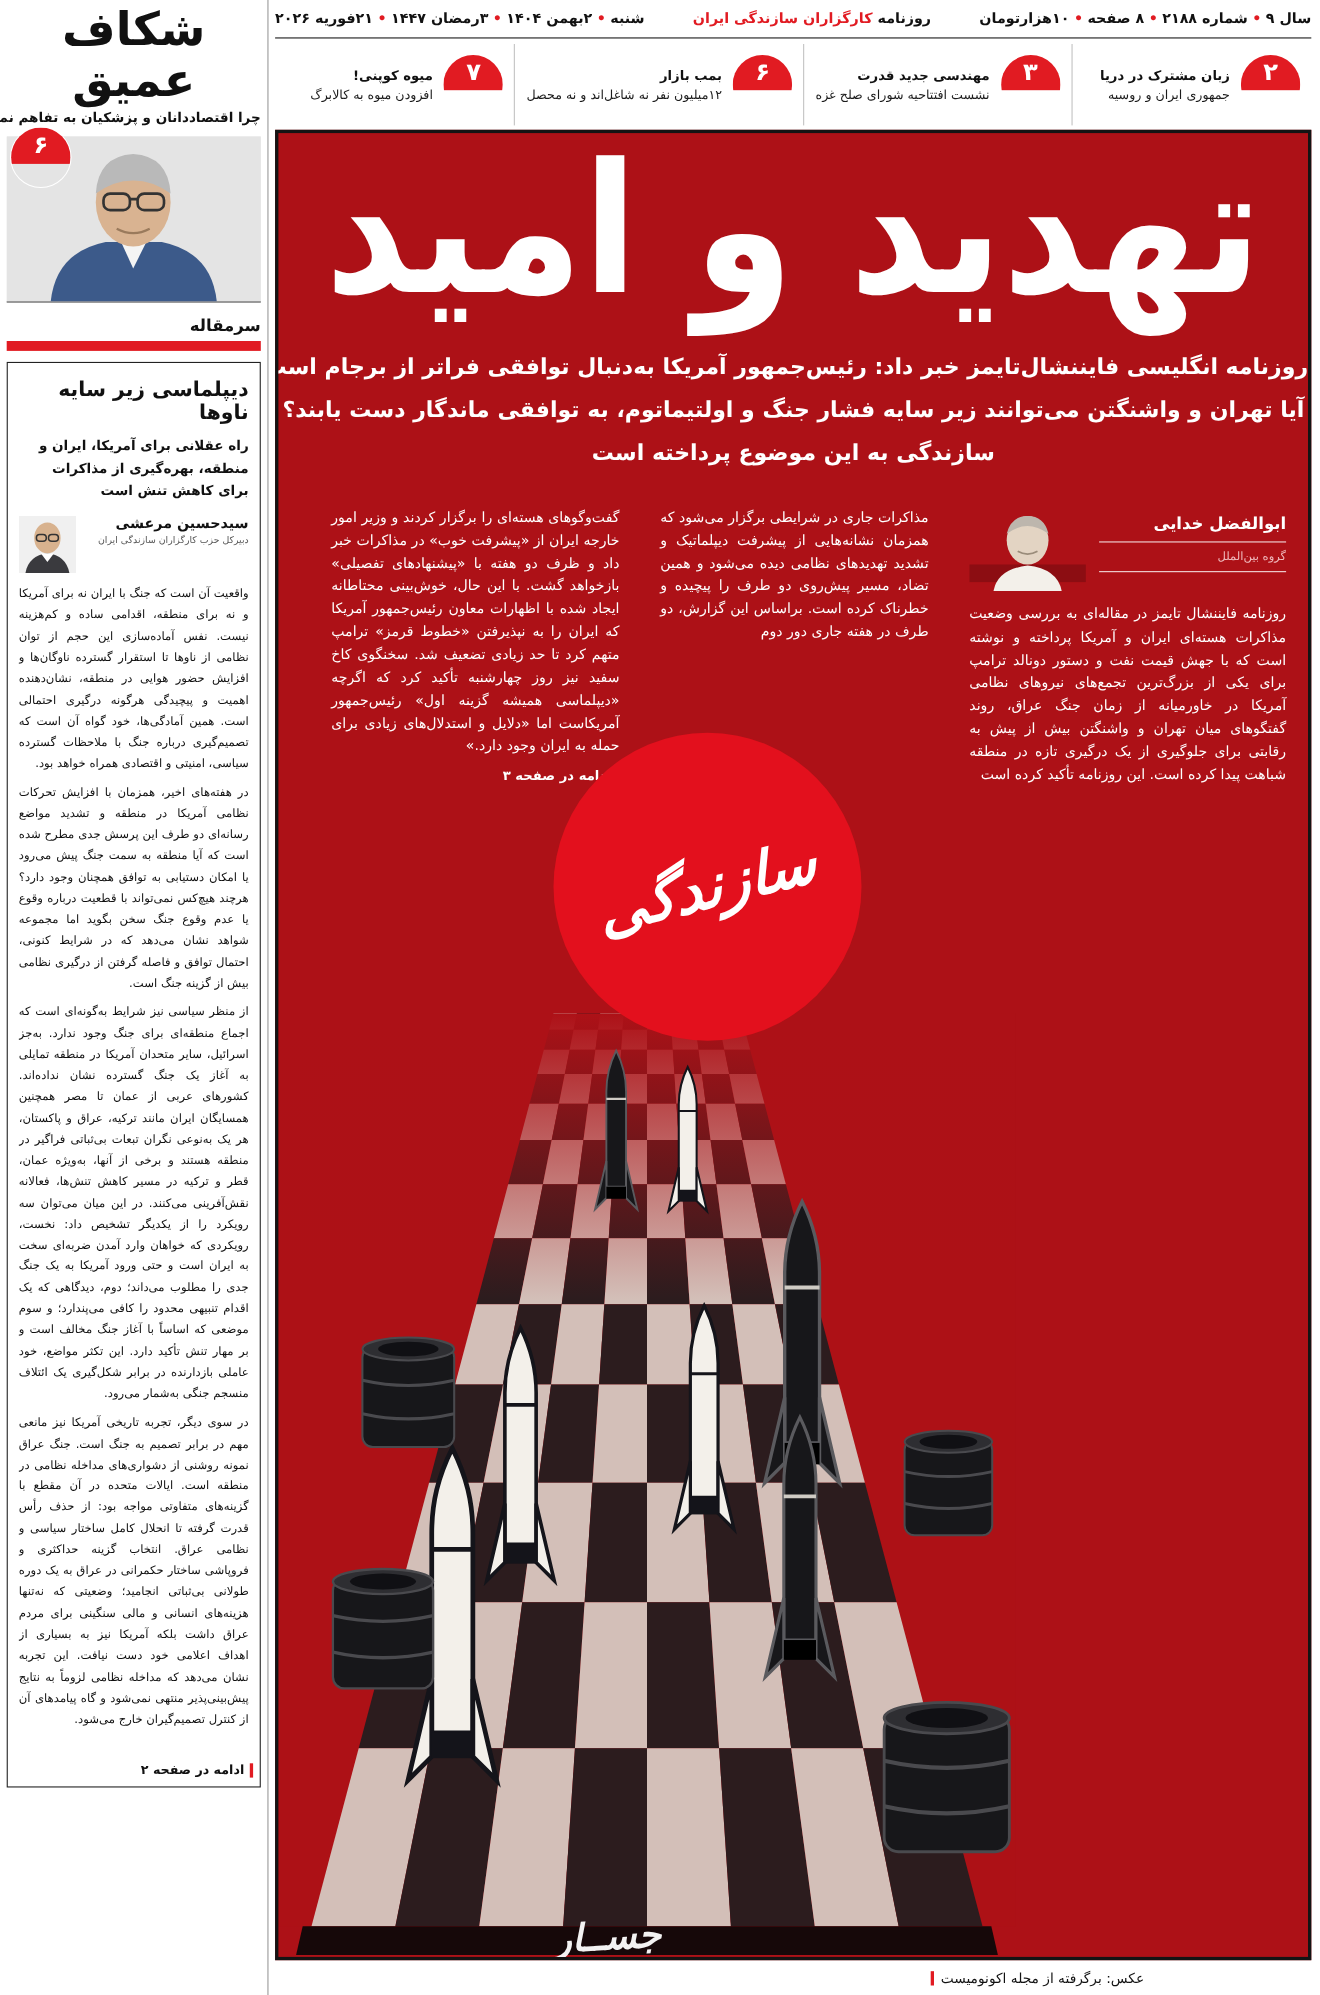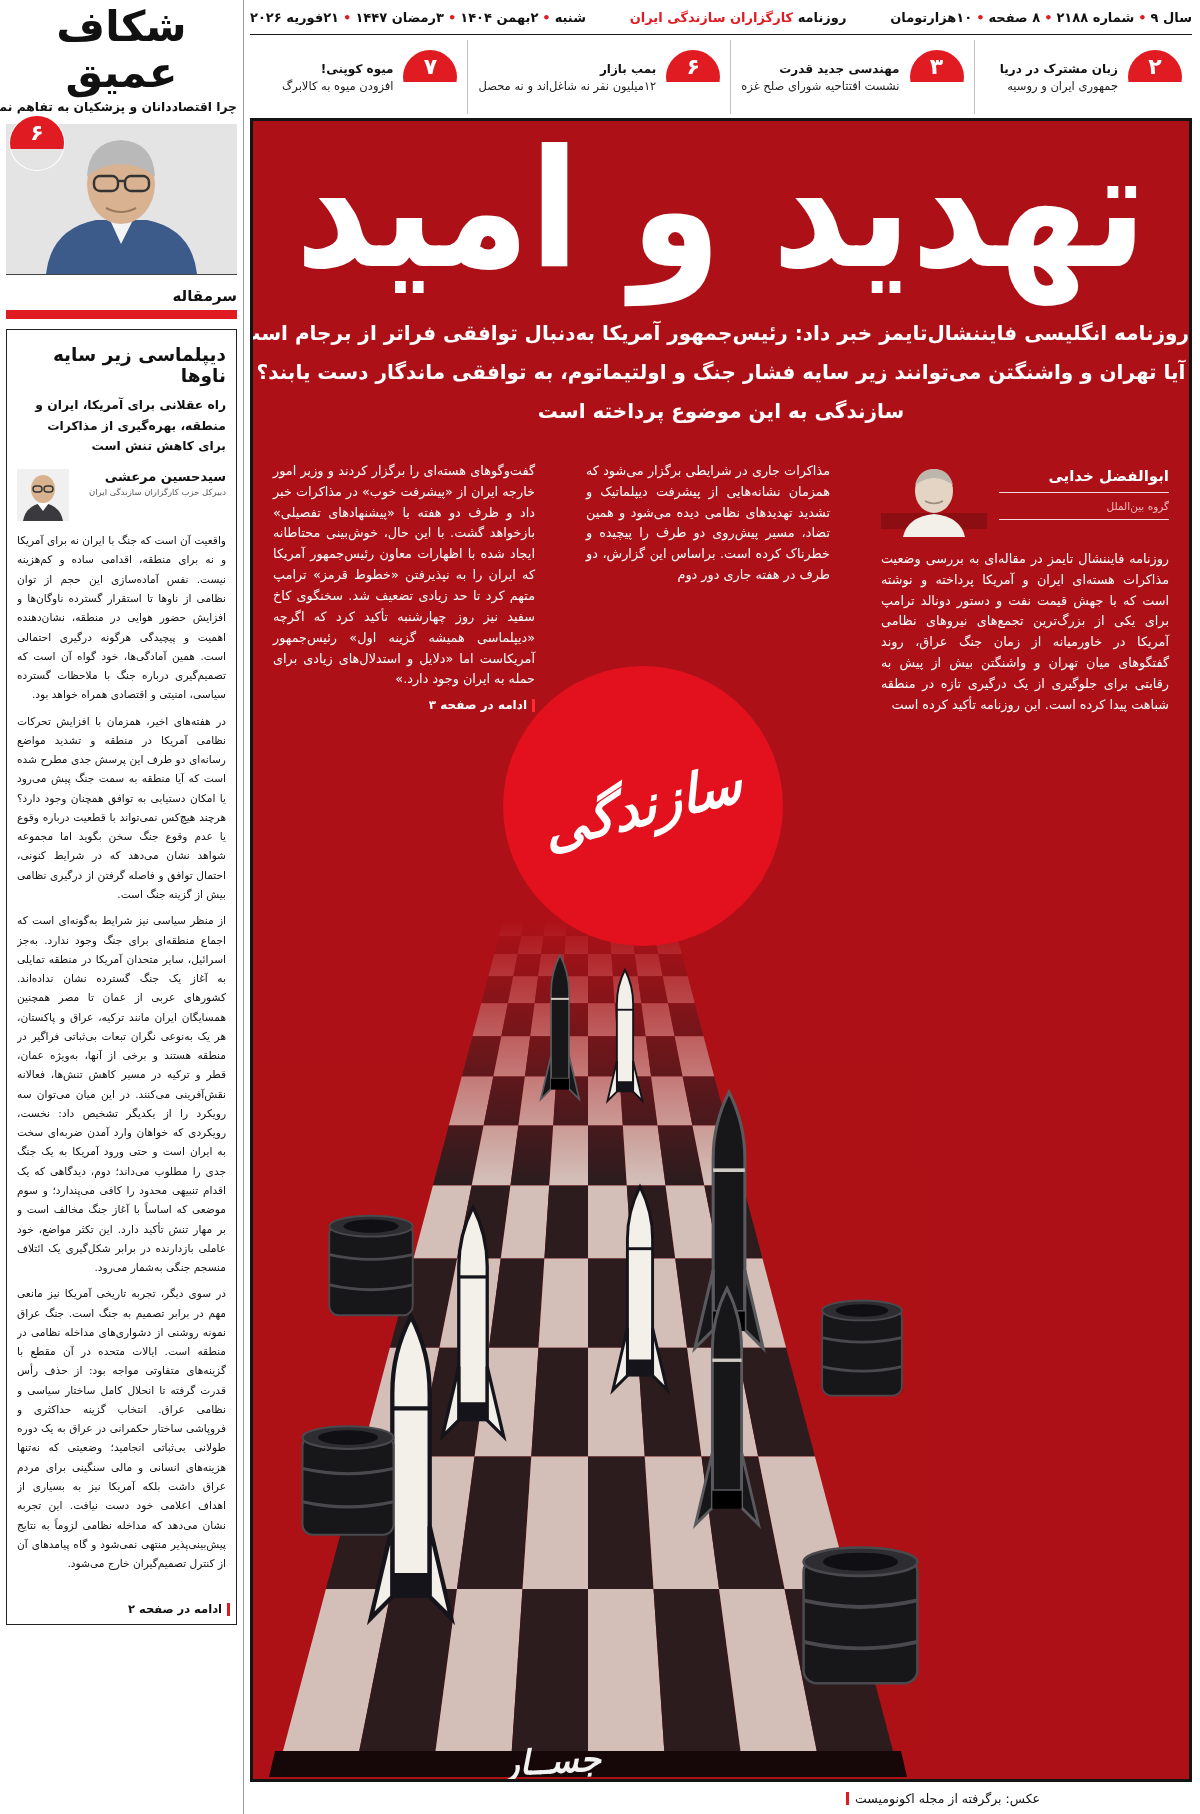--- a/index.html
+++ b/index.html
@@ -48,21 +48,21 @@
   .red-tick{display:inline-block;width:3px;height:13px;background:#e11b22;}
 
   
   .poster{position:absolute;left:250px;top:118px;width:942px;height:1664px;background:#ad1117;
           border:3px solid #141414;box-sizing:border-box;overflow:hidden;}
   .headline{margin-top:14px;text-align:center;color:#fff;font-weight:bold;font-size:146px;line-height:1.02;
             transform:scaleY(1.12);white-space:nowrap;}
   .lead{margin-top:30px;text-align:center;color:#fff;font-weight:bold;font-size:20px;line-height:1.95;}
   .lead div{white-space:nowrap;}
   .cols{display:flex;justify-content:space-between;padding:0 20px;margin-top:30px;position:relative;z-index:3;}
-  .col1{width:288px;} .col2{width:244px;} .col3{width:262px;}
+  .col1{width:288px;} .col2{width:244px;} .col3{width:262px;margin-left:28px;}
   .col-text{color:#fff;font-size:12.8px;line-height:1.63;text-align:justify;}
   .author-box{margin-bottom:12px;}
   .a-row{display:flex;align-items:flex-start;gap:12px;}
   .a-meta{flex:1;padding-top:6px;}
   .a-name{color:#fff;font-weight:bold;font-size:15px;}
   .a-rule{height:1px;background:rgba(255,255,255,.85);margin:7px 0;}
   .a-role{color:#f0b9bc;font-size:10.5px;}
   .a-photo{flex:0 0 auto;}
   .more3{margin-top:8px;display:flex;align-items:center;gap:5px;color:#fff;font-size:12px;font-weight:bold;}
   .logo-circle{position:absolute;left:250px;top:545px;width:280px;height:280px;border-radius:50%;

